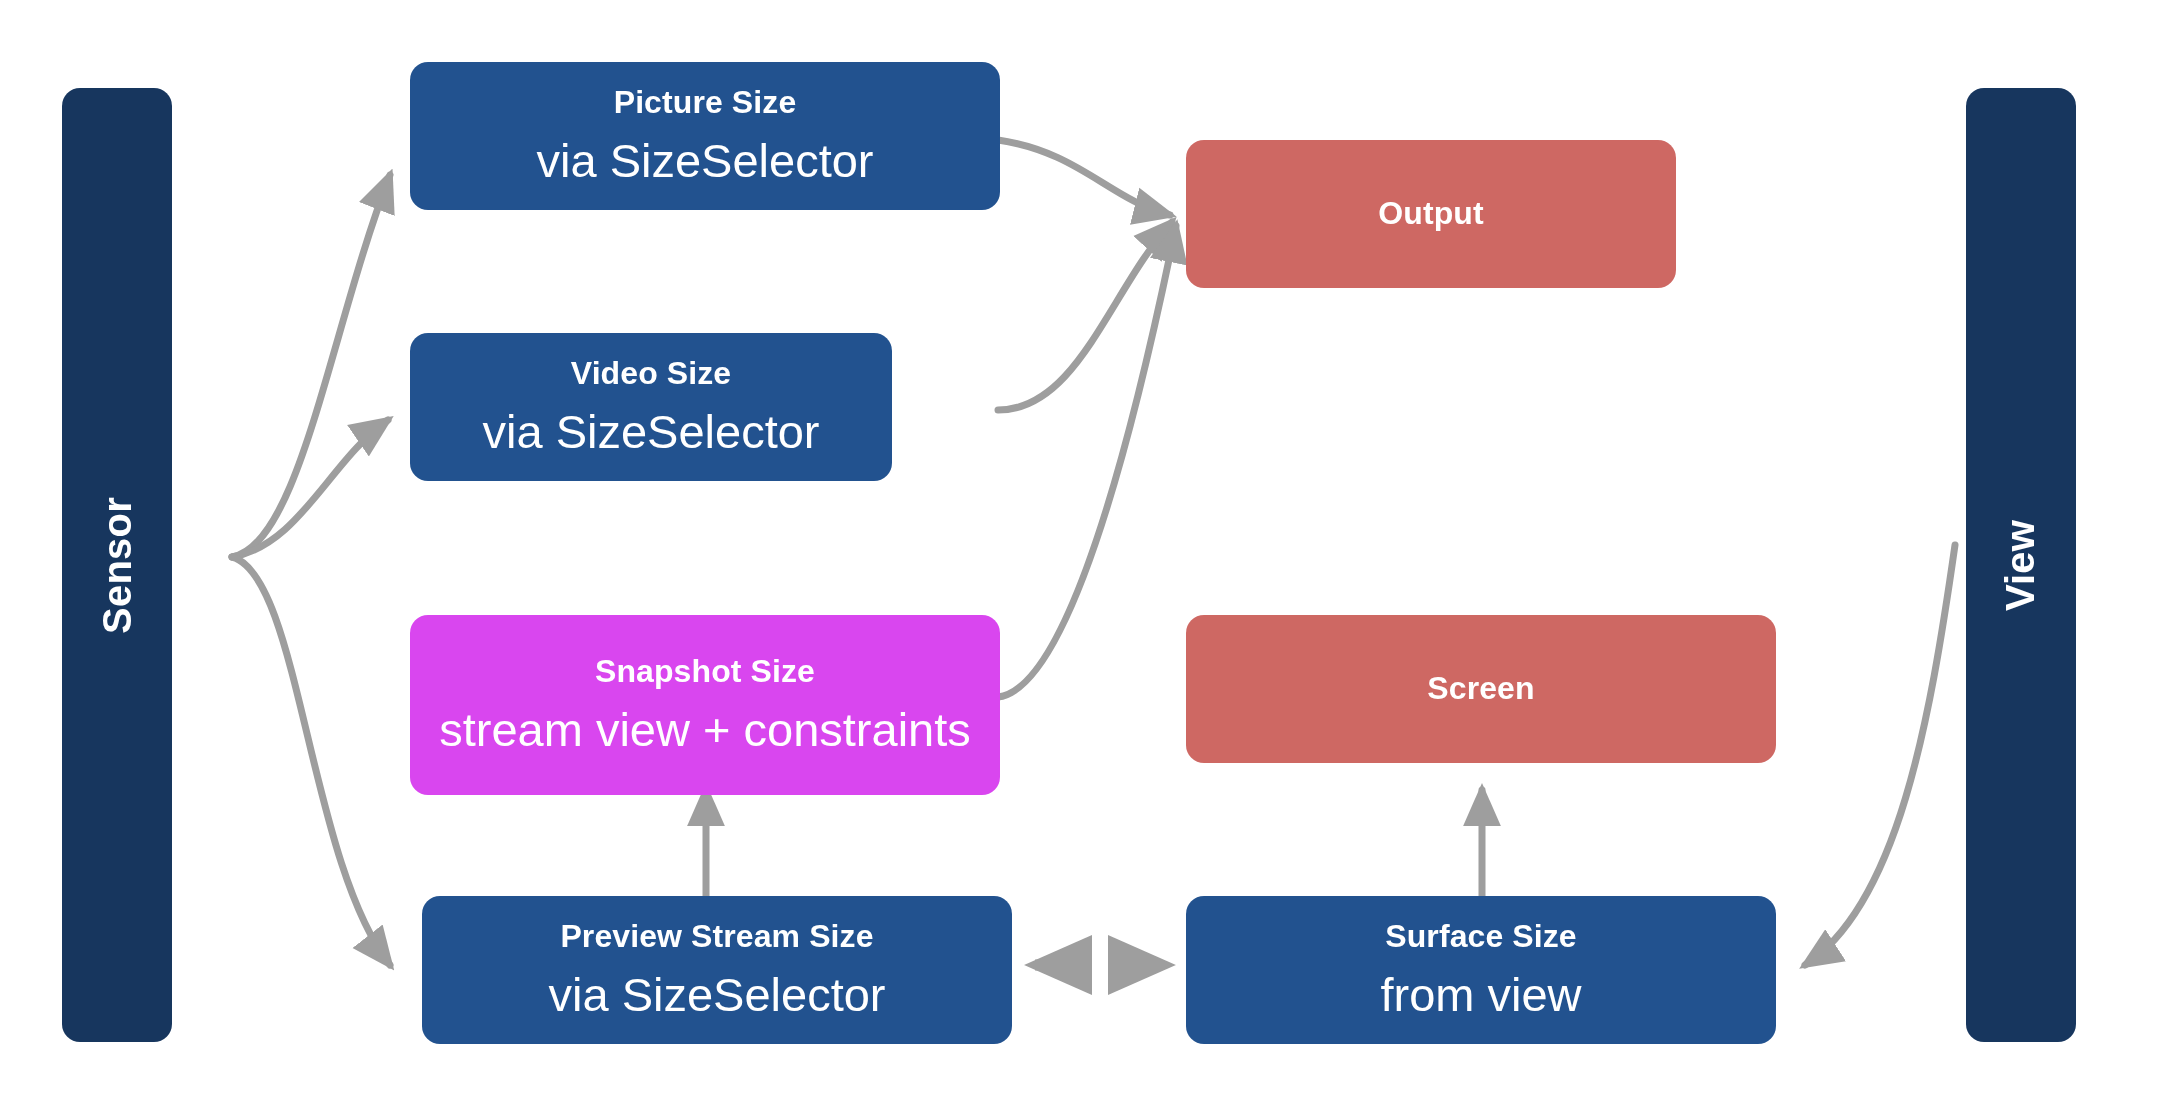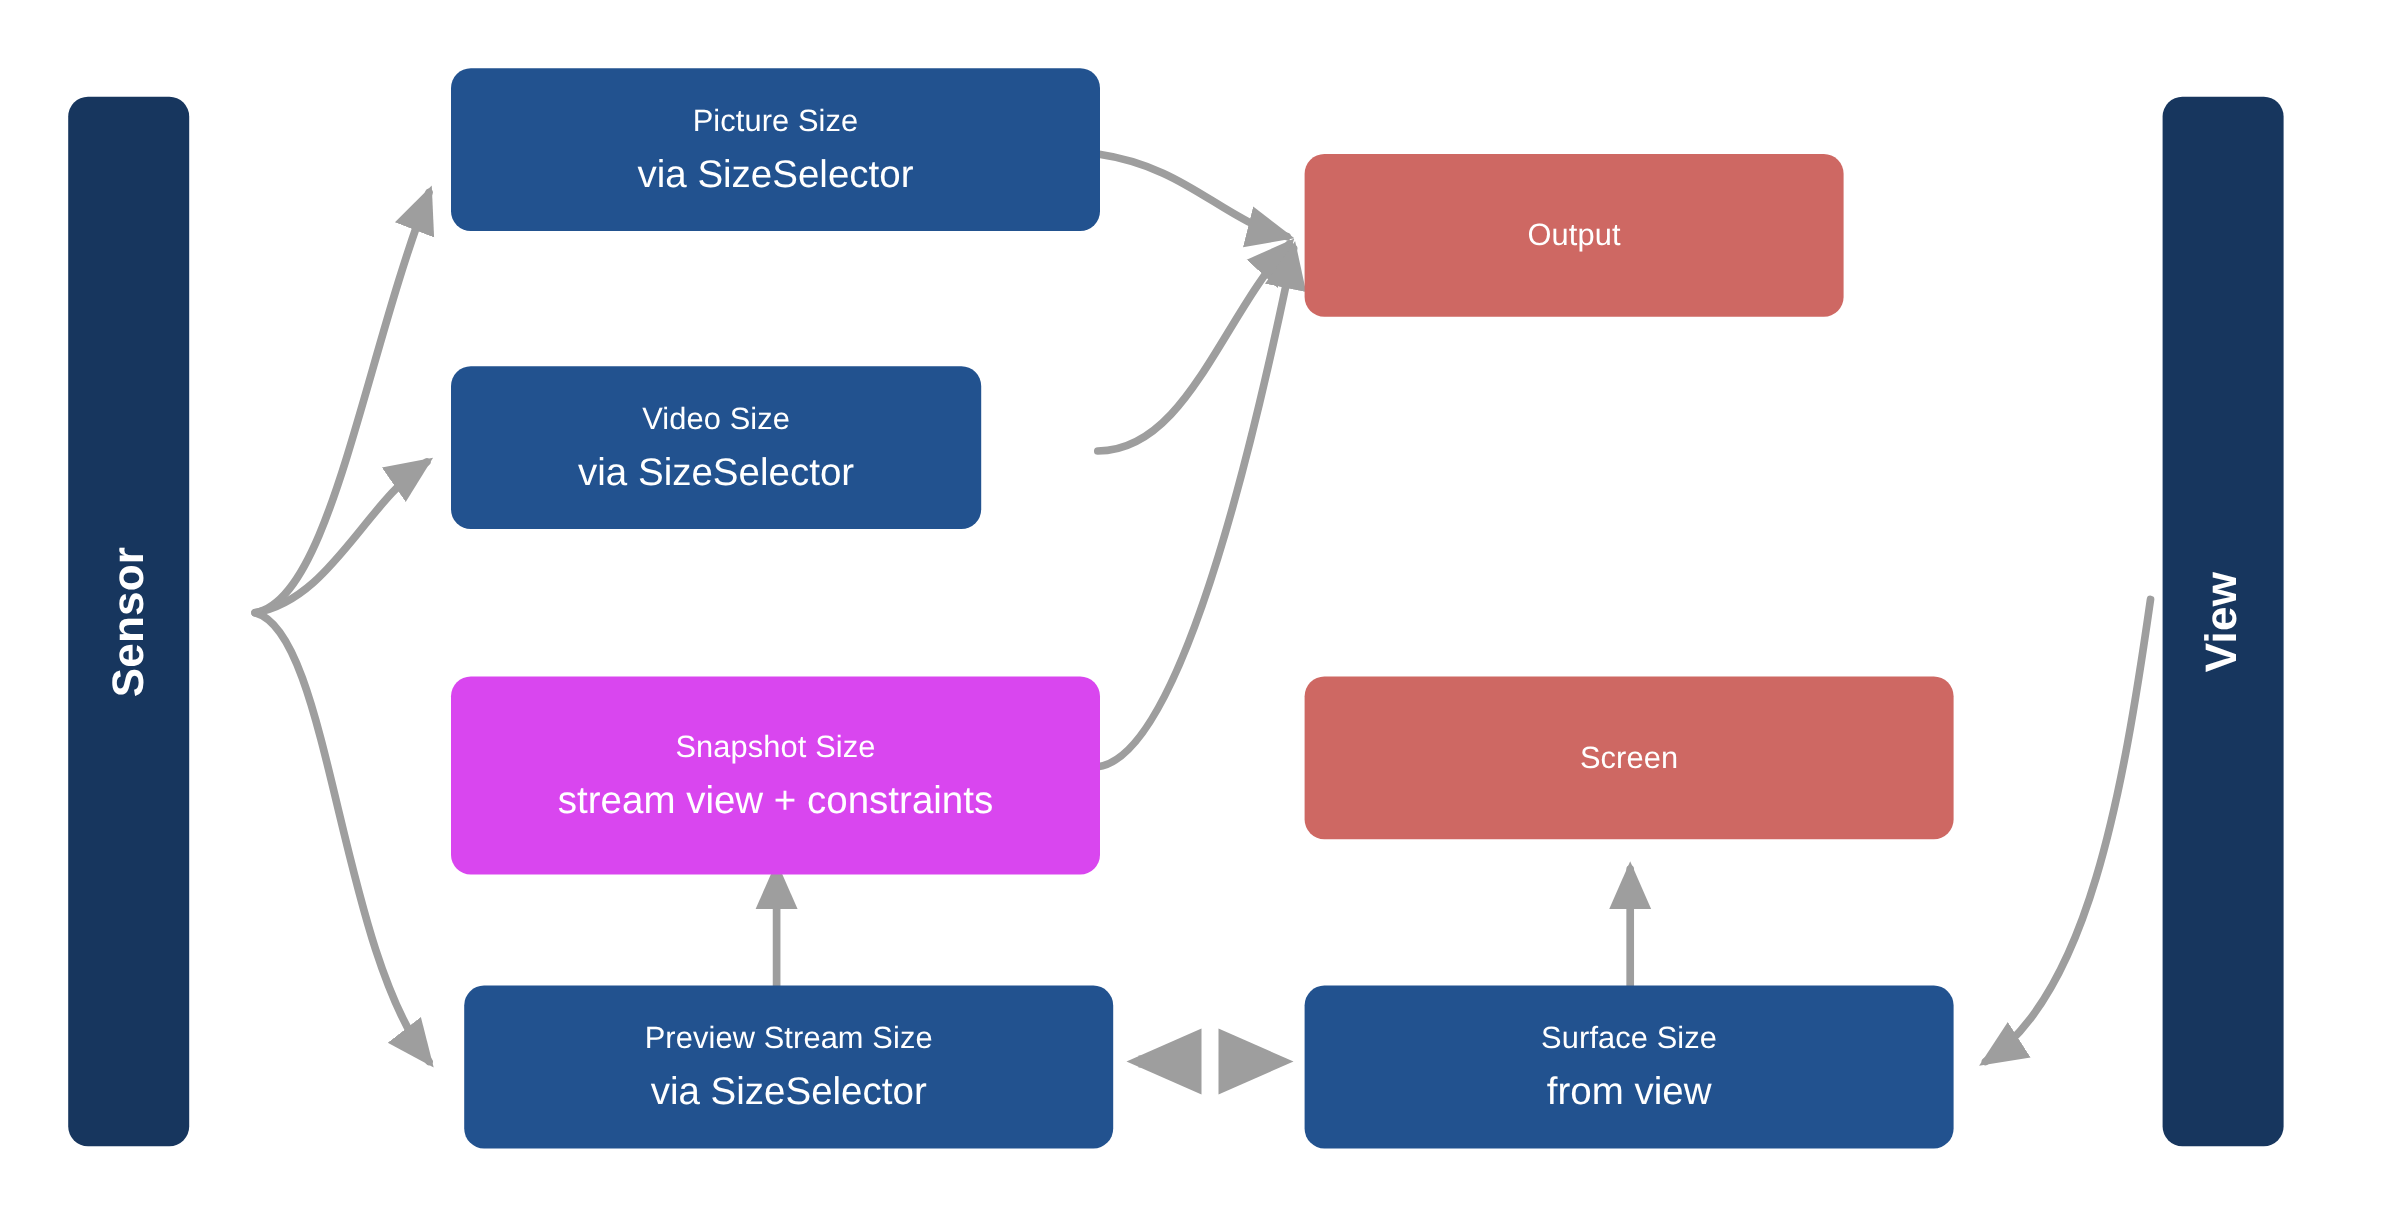--- a/index.html
+++ b/index.html
@@ -32,27 +32,27 @@
     display: flex;
     flex-direction: column;
     align-items: center;
     justify-content: center;
     border-radius: 18px;
     color: #ffffff;
     text-align: center;
     z-index: 2;
   }
   .node .title {
-    font-size: 28px;
-    font-weight: normal;
+    font-size: 32px;
+    font-weight: bold;
     line-height: 1.12;
     letter-spacing: 0.1px;
   }
   .node .subtitle {
-    font-size: 35px;
+    font-size: 47px;
     font-weight: normal;
     line-height: 1.12;
     margin-top: 14px;
   }
   .rail {
     position: absolute;
     box-sizing: border-box;
     border-radius: 18px;
     display: flex;
     align-items: center;

